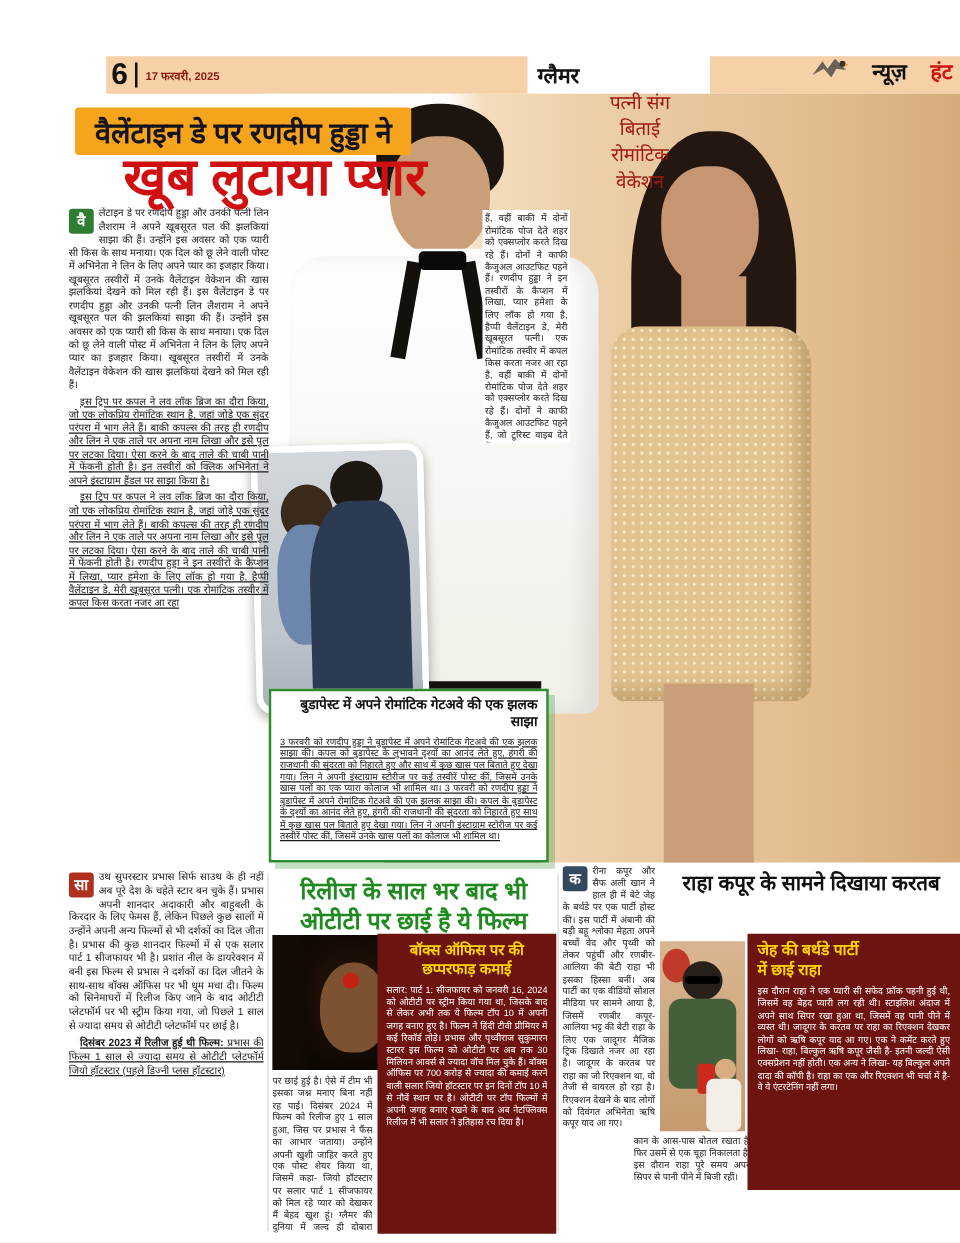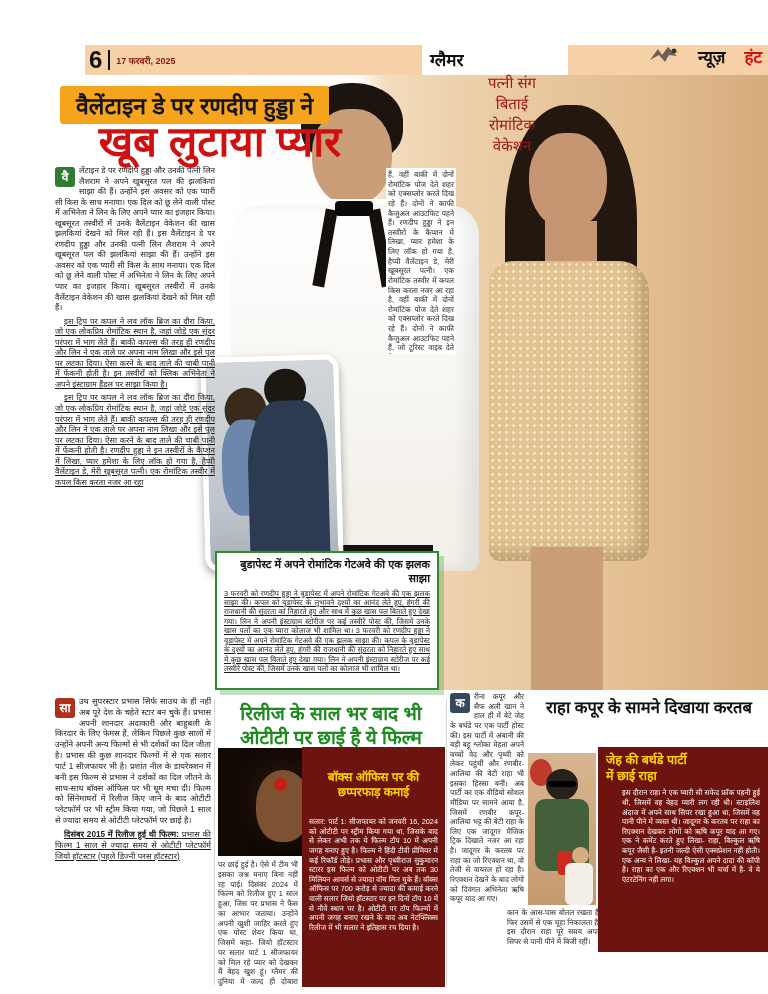--- a/index.html
+++ b/index.html
@@ -62,36 +62,36 @@
   .vrule{width:1px;background:#d8d8d8;z-index:1;}
 
   
   .blcol{left:55px;top:697px;width:156px;height:290px;font-size:8.2px;line-height:1.32;}
   .movie-head{left:220px;top:702px;width:222px;text-align:center;font-size:19px;font-weight:800;
               color:#1f8a1f;line-height:1.25;}
   .movie-photo{left:218px;top:748px;width:108px;height:108px;
       background:radial-gradient(circle at 60% 45%,#2a1609 0%,#0c0703 70%);overflow:hidden;}
   .movie-box{left:302px;top:747px;width:143px;height:240px;background:#6e1410;padding:6px 7px;
              box-sizing:border-box;z-index:3;}
-  .movie-box h4{margin:17px;text-align:center;color:#ffd400;font-size:12px;font-weight:800;line-height:1.25;}
+  .movie-box h4{margin:0;text-align:center;color:#ffd400;font-size:12px;font-weight:800;line-height:1.25;}
   .movie-box p{margin:4px 0 0 0;color:#fff;font-size:7.3px;line-height:1.32;}
   .movie-col2{left:218px;top:860px;width:80px;height:126px;font-size:7.4px;line-height:1.32;}
 
   
   .party-head{left:530px;top:694px;width:238px;text-align:center;font-size:16.5px;font-weight:800;
               line-height:1.6;color:#111;}
   .party-head .red{color:#d41111;}
   .party-col{left:450px;top:692px;width:74px;height:212px;font-size:7.4px;line-height:1.3;}
   .party-photo{left:528px;top:753px;width:68px;height:152px;
       background:linear-gradient(180deg,#d8b591 0%,#c59a6f 100%);overflow:hidden;z-index:2;}
   .party-cont{left:507px;top:908px;width:94px;height:60px;font-size:7.4px;line-height:1.3;}
   .party-side{left:598px;top:747px;width:170px;height:205px;background:#6e1410;padding:6px 8px;
               box-sizing:border-box;}
   .party-side h4{margin:0;color:#ffd400;font-size:12.5px;font-weight:800;line-height:1.25;}
-  .party-side p{margin:4px 0 0 16px;color:#fff;font-size:7.3px;line-height:1.32;}
+  .party-side p{margin:4px 0 0 0;color:#fff;font-size:7.3px;line-height:1.32;}
 </style>
 </head>
 <body>
 
 <div class="page">
 
   <div class="abs strip hdr-left">
     <span class="pagenum">6</span>
     <span class="hdr-div"></span>
     <span class="hdr-date">17 फरवरी, 2025</span>
@@ -157,21 +157,21 @@
   </div>
 
   <div class="abs vrule" style="left:214px;top:699px;height:286px;"></div>
   <div class="abs vrule" style="left:446px;top:699px;height:286px;"></div>
 
   <div class="abs blcol just ovh">
     <p class="para">
       <span class="dc dc-red">सा</span><span>उथ सुपरस्टार प्रभास सिर्फ साउथ के ही नहीं अब पूरे देश के चहेते स्टार बन चुके हैं। प्रभास अपनी शानदार अदाकारी और बाहुबली के किरदार के लिए फेमस हैं, लेकिन पिछले कुछ सालों में उन्होंने अपनी अन्य फिल्मों से भी दर्शकों का दिल जीता है। प्रभास की कुछ शानदार फिल्मों में से एक सलार पार्ट 1 सीजफायर भी है। प्रशांत नील के डायरेक्शन में बनी इस फिल्म से प्रभास ने दर्शकों का दिल जीतने के साथ-साथ बॉक्स ऑफिस पर भी धूम मचा दी। फिल्म को सिनेमाघरों में रिलीज किए जाने के बाद ओटीटी प्लेटफॉर्म पर भी स्ट्रीम किया गया, जो पिछले 1 साल से ज्यादा समय से ओटीटी प्लेटफॉर्म पर छाई है।</span>
     </p>
     <p class="para ind">
-      <b>दिसंबर 2015 में रिलीज हुई थी फिल्म:</b>
+      <b>दिसंबर 2023 में रिलीज हुई थी फिल्म:</b>
       <span>प्रभास की फिल्म 1 साल से ज्यादा समय से ओटीटी प्लेटफॉर्म जियो हॉटस्टार (पहले डिज्नी प्लस हॉटस्टार)</span>
     </p>
   </div>
 
   <div class="abs movie-head pre">रिलीज के साल भर बाद भी
 ओटीटी पर छाई है ये फिल्म</div>
 
   <div class="abs movie-photo">
     <div class="fig" style="left:38px;top:22px;width:54px;height:72px;background:#7d5233;border-radius:48% 48% 44% 44%;"></div>
     <div class="fig" style="left:56px;top:30px;width:13px;height:13px;background:#c42015;border-radius:50%;"></div>

